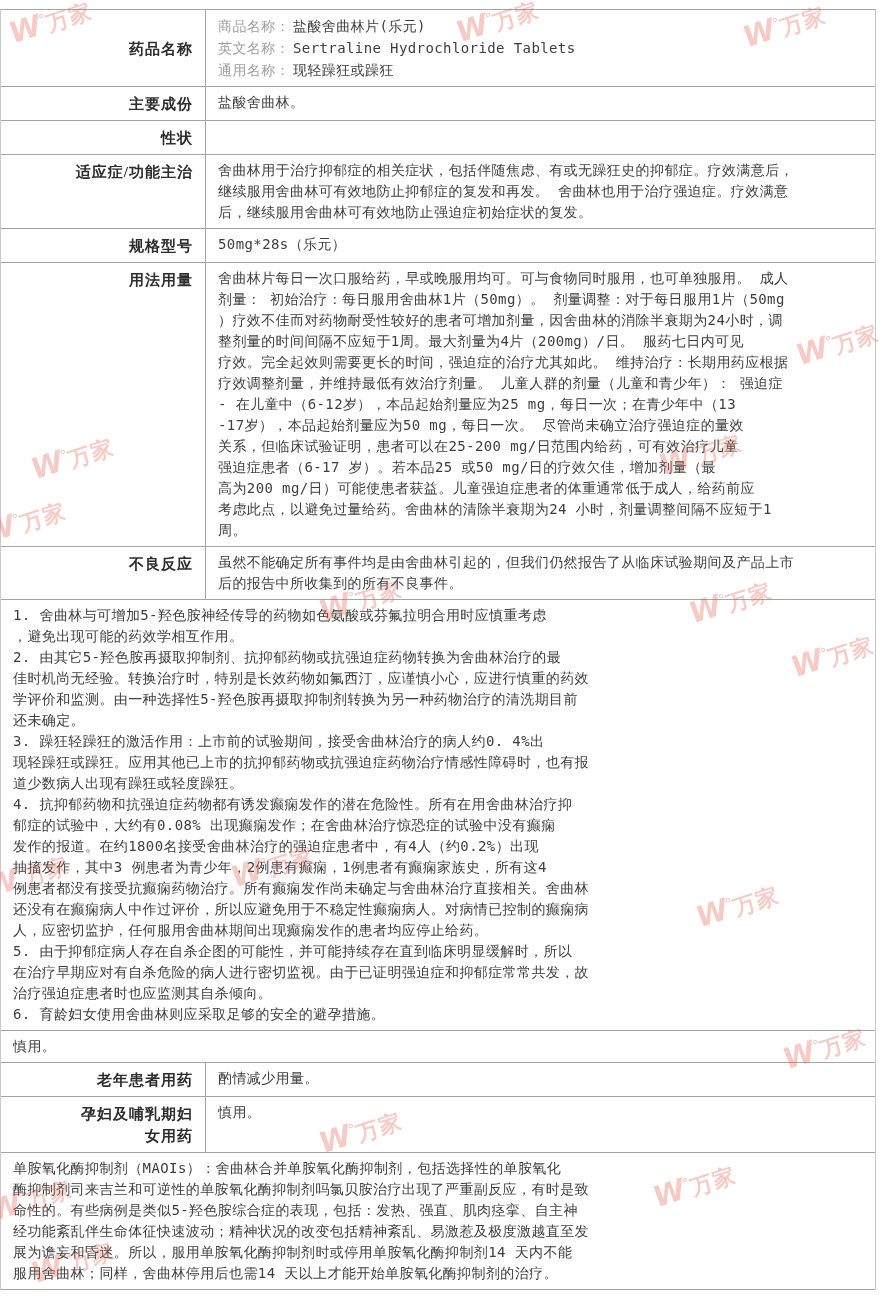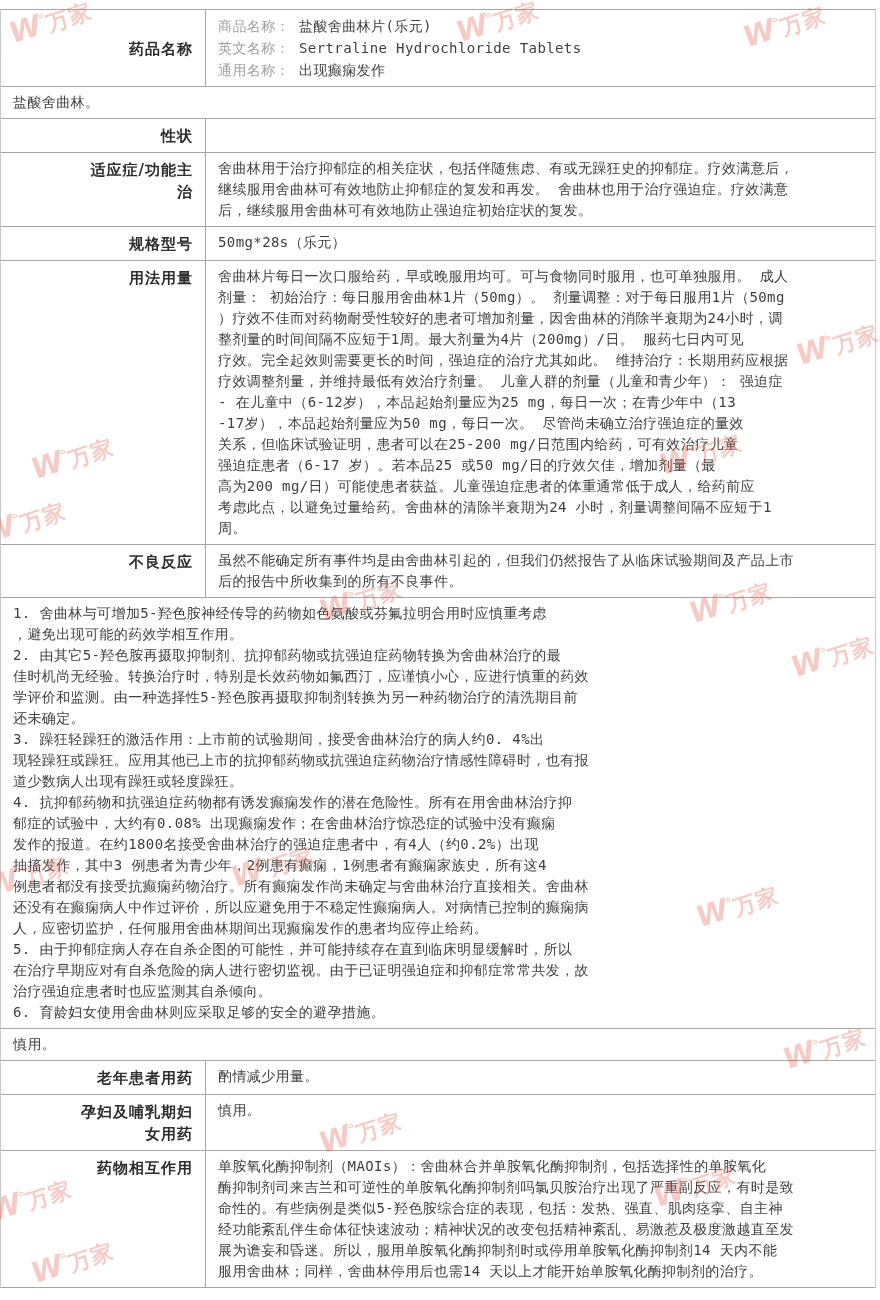--- a/index.html
+++ b/index.html
@@ -22,32 +22,32 @@
   .label-cell{
     flex:0 0 205px;width:205px;box-sizing:border-box;
     border-right:1px solid var(--border);
     display:flex;justify-content:flex-end;align-items:flex-start;
     padding:6px 12px 5px 0;
   }
   .row-first .label-cell{align-items:center;}
   .label-text{
     max-width:118px;text-align:right;
     font-weight:bold;font-size:15px;line-height:22px;
-    letter-spacing:1px;color:var(--labelText);
+    letter-spacing:1px;color:var(--labelText);font-family:Liberation Serif, serif;
   }
   .content-cell{
     flex:1;box-sizing:border-box;
     padding:5px 4px 5px 12px;
     font-family:"DejaVu Sans Mono","Liberation Mono",monospace;
     font-size:14px;line-height:21px;letter-spacing:0.4px;
     color:var(--contentText);
     white-space:pre-wrap;word-break:break-all;
   }
   .field-line{line-height:22px;white-space:nowrap;}
-  .field-key{color:var(--fieldKey);margin-right:9px;}
+  .field-key{color:var(--fieldKey);margin-right:3px;}
   .field-value{color:var(--contentText);}
 
   
   .wm{
     position:absolute;z-index:5;pointer-events:none;
     transform:rotate(-18deg);
     color:var(--wm);opacity:0.30;white-space:nowrap;
     font-family:"DejaVu Sans","Liberation Sans",sans-serif;
   }
   .wm-w{font-size:29px;font-weight:bold;font-style:italic;}
@@ -56,23 +56,26 @@
 </style>
 </head>
 <body>
 
 <div class="page">
   <div class="drug-table" id="drug-table">
       <div class="row row-first">
         <div class="label-cell">
           <div class="label-text">药品名称</div>
         </div>
-        <div class="content-cell"><div class="field-line"><span class="field-key">商品名称：</span><span class="field-value">盐酸舍曲林片(乐元)</span></div><div class="field-line"><span class="field-key">英文名称：</span><span class="field-value">Sertraline Hydrochloride Tablets</span></div><div class="field-line"><span class="field-key">通用名称：</span><span class="field-value">出现癫痫发作</span></div></div>
+        <div class="content-cell"><div class="field-line"><span class="field-key">商品名称：</span><span class="field-value">盐酸舍曲林片(乐元)</span></div><div class="field-line"><span class="field-key">英文名称：</span><span class="field-value">Sertraline Hydrochloride Tablets</span></div><div class="field-line"><span class="field-key">通用名称：</span><span class="field-value">现轻躁狂或躁狂</span></div></div>
       </div>
       <div class="row">
+        <div class="label-cell">
+          <div class="label-text">主要成份</div>
+        </div>
         <div class="content-cell">盐酸舍曲林。</div>
       </div>
       <div class="row">
         <div class="label-cell">
           <div class="label-text">性状</div>
         </div>
       </div>
       <div class="row">
         <div class="label-cell">
           <div class="label-text">适应症/功能主治</div>
@@ -143,23 +146,20 @@
         </div>
         <div class="content-cell">酌情减少用量。</div>
       </div>
       <div class="row">
         <div class="label-cell">
           <div class="label-text">孕妇及哺乳期妇女用药</div>
         </div>
         <div class="content-cell">慎用。</div>
       </div>
       <div class="row">
-        <div class="label-cell">
-          <div class="label-text">药物相互作用</div>
-        </div>
         <div class="content-cell">单胺氧化酶抑制剂（MAOIs）：舍曲林合并单胺氧化酶抑制剂，包括选择性的单胺氧化
 酶抑制剂司来吉兰和可逆性的单胺氧化酶抑制剂吗氯贝胺治疗出现了严重副反应，有时是致
 命性的。有些病例是类似5-羟色胺综合症的表现，包括：发热、强直、肌肉痉挛、自主神
 经功能紊乱伴生命体征快速波动；精神状况的改变包括精神紊乱、易激惹及极度激越直至发
 展为谵妄和昏迷。所以，服用单胺氧化酶抑制剂时或停用单胺氧化酶抑制剂14 天内不能
 服用舍曲林；同样，舍曲林停用后也需14 天以上才能开始单胺氧化酶抑制剂的治疗。</div>
       </div>
     </div>
   <div id="wm-layer">
       <div class="wm" style="left: 8px; top: 4px;"><span class="wm-w">W</span><span class="wm-deg">°</span><span class="wm-t">万家</span></div>

